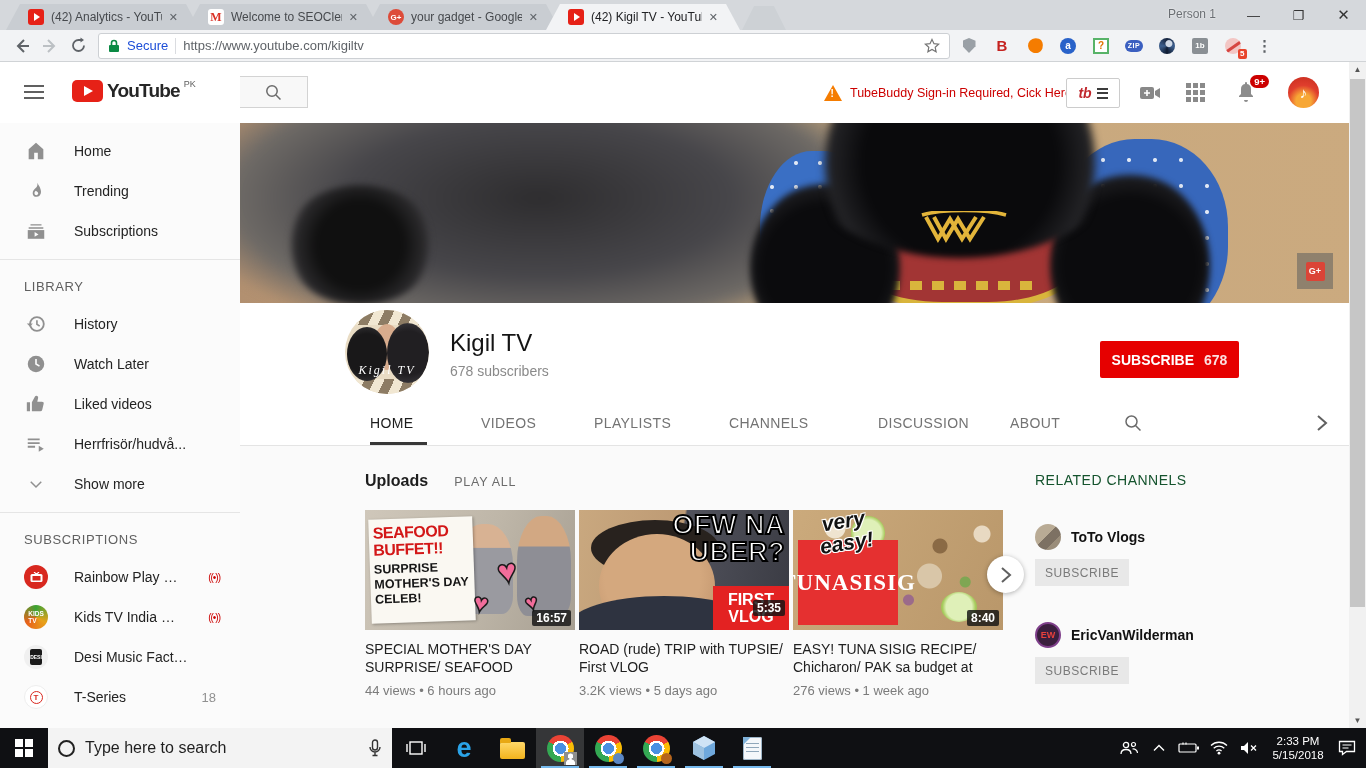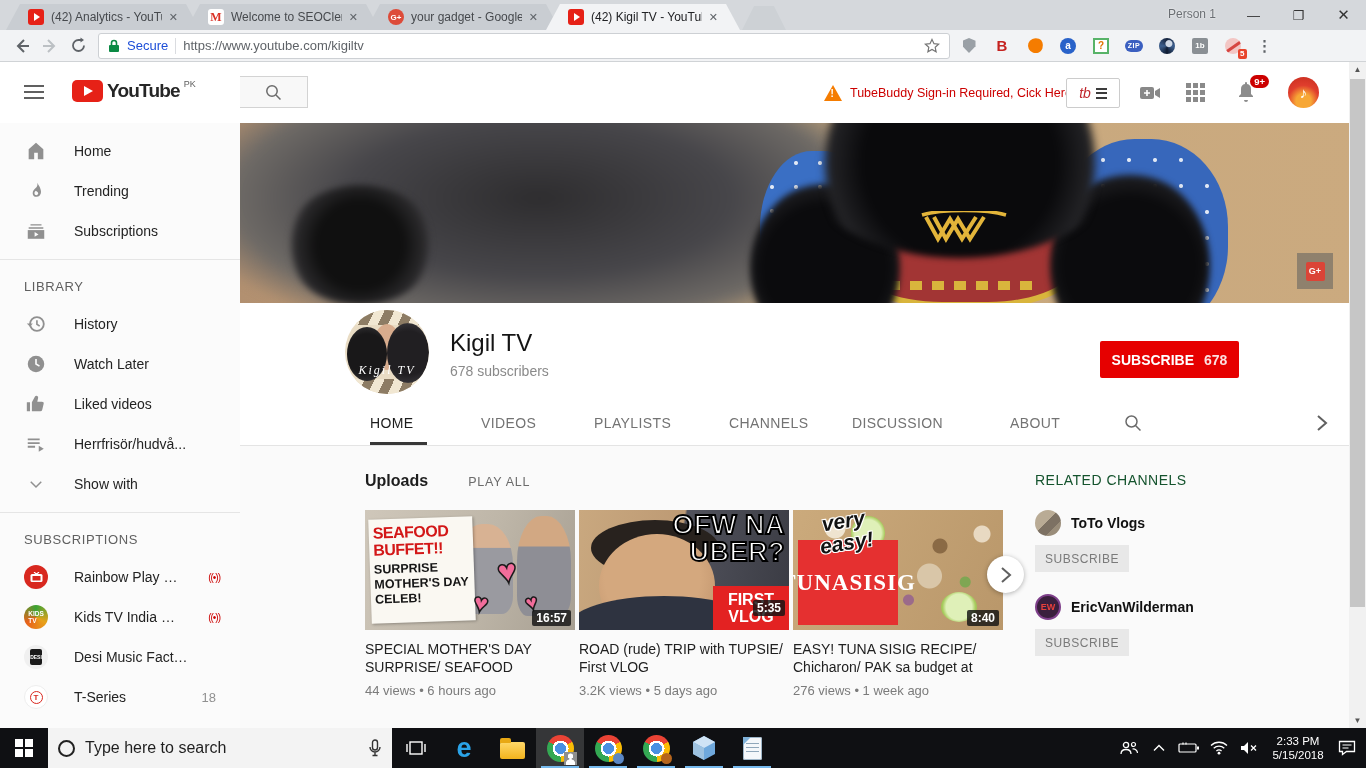--- a/index.html
+++ b/index.html
@@ -60,21 +60,21 @@
   .ytregion{font-size:9px;color:#606060;margin-top:-1px}
   .ytsearch{position:absolute;left:240px;top:14px;display:flex}
   .ytsearch input{width:478px;height:32px;border:2px solid #3b6ef5;padding:0 9px;font-size:16px;outline:none;color:#111;font-family:"Liberation Sans",sans-serif}
   .ytsearch input::placeholder{color:#888;opacity:1}
   .ysbtn{width:68px;height:32px;background:#f8f8f8;border:1px solid #d3d3d3;border-left:none;display:flex;align-items:center;justify-content:center}
   .ytwarn{position:absolute;left:824px;top:0;height:61px;display:flex;align-items:center;gap:8px}
   .warntri{width:0;height:0;border-left:9px solid transparent;border-right:9px solid transparent;border-bottom:16px solid #f57c00;position:relative}
   .warntri::after{content:"!";position:absolute;left:-2.5px;top:3px;color:#fff;font-size:10px;font-weight:bold}
   .warntxt{font-size:12.5px;color:#cc0000}
   .tbbtn{position:absolute;left:1066px;top:16px;width:54px;height:30px;background:#fff;border:1px solid #ccc;border-radius:2px;display:flex;align-items:center;justify-content:center;gap:5px}
-  .tbbtn .tbg{color:#c0272d;font-weight:normal;font-size:14px;font-style:italic}
+  .tbbtn .tbg{color:#c0272d;font-weight:bold;font-size:14px;font-style:italic}
   .tbbtn .tlines{display:flex;flex-direction:column;gap:2.5px}
   .tbbtn .tlines b{width:11px;height:2px;background:#3c3c3c}
   .hdrico{position:absolute;top:19px;width:24px;height:24px;color:#888}
   .appsgrid{display:grid;grid-template-columns:repeat(3,5px);grid-template-rows:repeat(3,5px);gap:2px}
   .appsgrid b{background:#8a8a8a}
   .bellwrap{position:absolute;left:1234px;top:18px;width:26px;height:26px}
   .bellbadge{position:absolute;right:-9px;top:-5px;background:#cc0000;color:#fff;font-size:9.5px;font-weight:bold;border-radius:8px;padding:1.5px 4px;line-height:1}
   .uavatar{position:absolute;left:1288px;top:15px;width:31px;height:31px;border-radius:50%;background:radial-gradient(circle at 50% 78%,#f7a735 0 26%,#e03e2d 55%,#c52b1e 100%);display:flex;align-items:center;justify-content:center;color:#fff;font-size:15px}
 
   
@@ -125,21 +125,21 @@
   .subcount{opacity:.88;font-weight:bold}
 
   
   .ctabs{position:relative;height:46px;background:#fff;border-bottom:1px solid #e4e4e4}
   .ctab{position:absolute;top:0;height:46px;display:flex;align-items:center;font-size:14px;color:#737373;letter-spacing:.4px}
   .ctab.active{color:#1d1d1d}
   .cunderline{position:absolute;left:130px;bottom:0;width:57px;height:3px;background:#383838}
 
   
   .content{position:relative;height:282px;padding:26px 0 0 125px}
-  .uphdr{display:flex;align-items:baseline;gap:40px}
+  .uphdr{display:flex;align-items:baseline;gap:26px}
   .uptitle{font-size:16px;font-weight:bold;color:#1d1d1d}
   .playall{font-size:12.5px;color:#6b6b6b;letter-spacing:.8px}
   .vrow{display:flex;gap:4px;margin-top:20px}
   .vcard{width:210px}
   .thumb{position:relative;width:210px;height:120px;overflow:hidden}
   .dur{position:absolute;right:4px;bottom:4px;background:rgba(20,20,20,.82);color:#fff;font-size:12px;font-weight:bold;padding:1px 4px;border-radius:2px;z-index:6}
   .vtitle{margin-top:10px;font-size:14px;line-height:18px;color:#212121;max-height:36px;overflow:hidden}
   .vmeta{margin-top:7px;font-size:13px;color:#7b7b7b}
   
   .t1{background:linear-gradient(110deg,#cfc7ba 0%,#beb6a8 55%,#a79f92 100%)}
@@ -164,21 +164,21 @@
   .t3 .lime1{position:absolute;left:58px;top:6px;width:34px;height:34px;border-radius:50%;background:radial-gradient(circle,#dff0b8 0 55%,#a8cc5e 70%,#7fa83f 100%)}
   .t3 .lime2{position:absolute;right:26px;bottom:8px;width:36px;height:30px;border-radius:50%;background:radial-gradient(circle,#dff0b8 0 55%,#a8cc5e 70%,#7fa83f 100%)}
   .redbox{position:absolute;left:5px;top:30px;width:100px;bottom:5px;background:#e53030;display:flex;align-items:center;justify-content:center;z-index:2}
   .redbox span{color:#fff;font-weight:bold;font-size:23px;line-height:26px;font-family:"Liberation Serif",serif;letter-spacing:1px}
   .veryeasy{position:absolute;left:6px;top:0;font-size:21px;line-height:22px;font-weight:bold;font-style:italic;color:#121212;transform:rotate(-9deg);text-shadow:-1px -1px 0 #fff,1px -1px 0 #fff,-1px 1px 0 #fff,1px 1px 0 #fff;z-index:3;width:92px;text-align:center}
   
   .nextbtn{position:absolute;left:747px;top:110px;width:37px;height:37px;border-radius:50%;background:#fff;box-shadow:0 1px 5px rgba(0,0,0,.3);display:flex;align-items:center;justify-content:center;color:#606060;z-index:8}
   
   .related{position:absolute;left:795px;top:26px;width:280px}
   .relhdr{font-size:14px;color:#14532d;letter-spacing:.5px}
-  .relrow{display:flex;align-items:center;gap:10px;margin-top:22px}
+  .relrow{display:flex;align-items:center;gap:10px;margin-top:36px}
   .relava{width:26px;height:26px;border-radius:50%;flex:none;display:flex;align-items:center;justify-content:center;overflow:hidden}
   .relname{font-size:14px;font-weight:bold;color:#111}
   .relsub{margin-top:9px;width:94px;height:27px;background:#e8e8e8;color:#7a7a7a;font-size:12px;letter-spacing:.5px;display:flex;align-items:center;justify-content:center}
 
   
   .scrollbar{position:absolute;right:0;top:62px;width:17px;height:666px;background:#f1f1f1;z-index:20}
   .sb-arrow{height:15px;display:flex;align-items:center;justify-content:center;font-size:8px;color:#555}
   .sb-thumb{position:absolute;left:1px;right:1px;top:17px;height:528px;background:#c6c6c6}
   .sb-down{position:absolute;bottom:0;left:0;right:0}
 
@@ -441,21 +441,21 @@
             </svg>
           </span>
         <span class="slabel">Herrfrisör/hudvå...</span>
       </div>
       <div class="srow">
         <span class="sic">
             <svg width="18" height="18" viewBox="0 0 24 24">
               <path d="M5 9l7 7 7-7" stroke="#909090" stroke-width="2" fill="none"></path>
             </svg>
           </span>
-        <span class="slabel">Show with</span>
+        <span class="slabel">Show more</span>
       </div>
       <div class="sdivider"></div>
       <div class="sheader">SUBSCRIPTIONS</div>
       <div class="srow">
         <span class="savatar" style="background:#d8281f">
             <svg width="13" height="11" viewBox="0 0 13 11">
               <rect x="0.5" y="2" width="12" height="8" rx="1.5" fill="#fff"></rect>
               <rect x="2.5" y="4" width="8" height="4.5" fill="#d8281f"></rect>
               <path d="M4 0l2.5 2.2L9 0" stroke="#fff" stroke-width="1.2" fill="none"></path>
             </svg>
@@ -525,21 +525,21 @@
           <span>SUBSCRIBE</span>
           <span class="subcount">678</span>
         </div>
       </div>
 
       <div class="ctabs">
         <span class="ctab active" style="left:130px">HOME</span>
         <span class="ctab" style="left:241px">VIDEOS</span>
         <span class="ctab" style="left:354px">PLAYLISTS</span>
         <span class="ctab" style="left:489px">CHANNELS</span>
-        <span class="ctab" style="left:612px">DISCUSSION</span>
+        <span class="ctab" style="left:638px">DISCUSSION</span>
         <span class="ctab" style="left:770px">ABOUT</span>
         <span class="ctab" style="left:884px">
           <svg width="18" height="18" viewBox="0 0 18 18">
               <circle cx="7.5" cy="7.5" r="5.5" stroke="#6b6b6b" stroke-width="1.5" fill="none"></circle>
               <path d="M11.5 11.5l5 5" stroke="#6b6b6b" stroke-width="1.5"></path>
             </svg>
         </span>
         <span class="ctab" style="left:1075px">
           <svg width="14" height="18" viewBox="0 0 14 18">
               <path d="M3 2l8 7-8 7" stroke="#606060" stroke-width="2" fill="none"></path>

